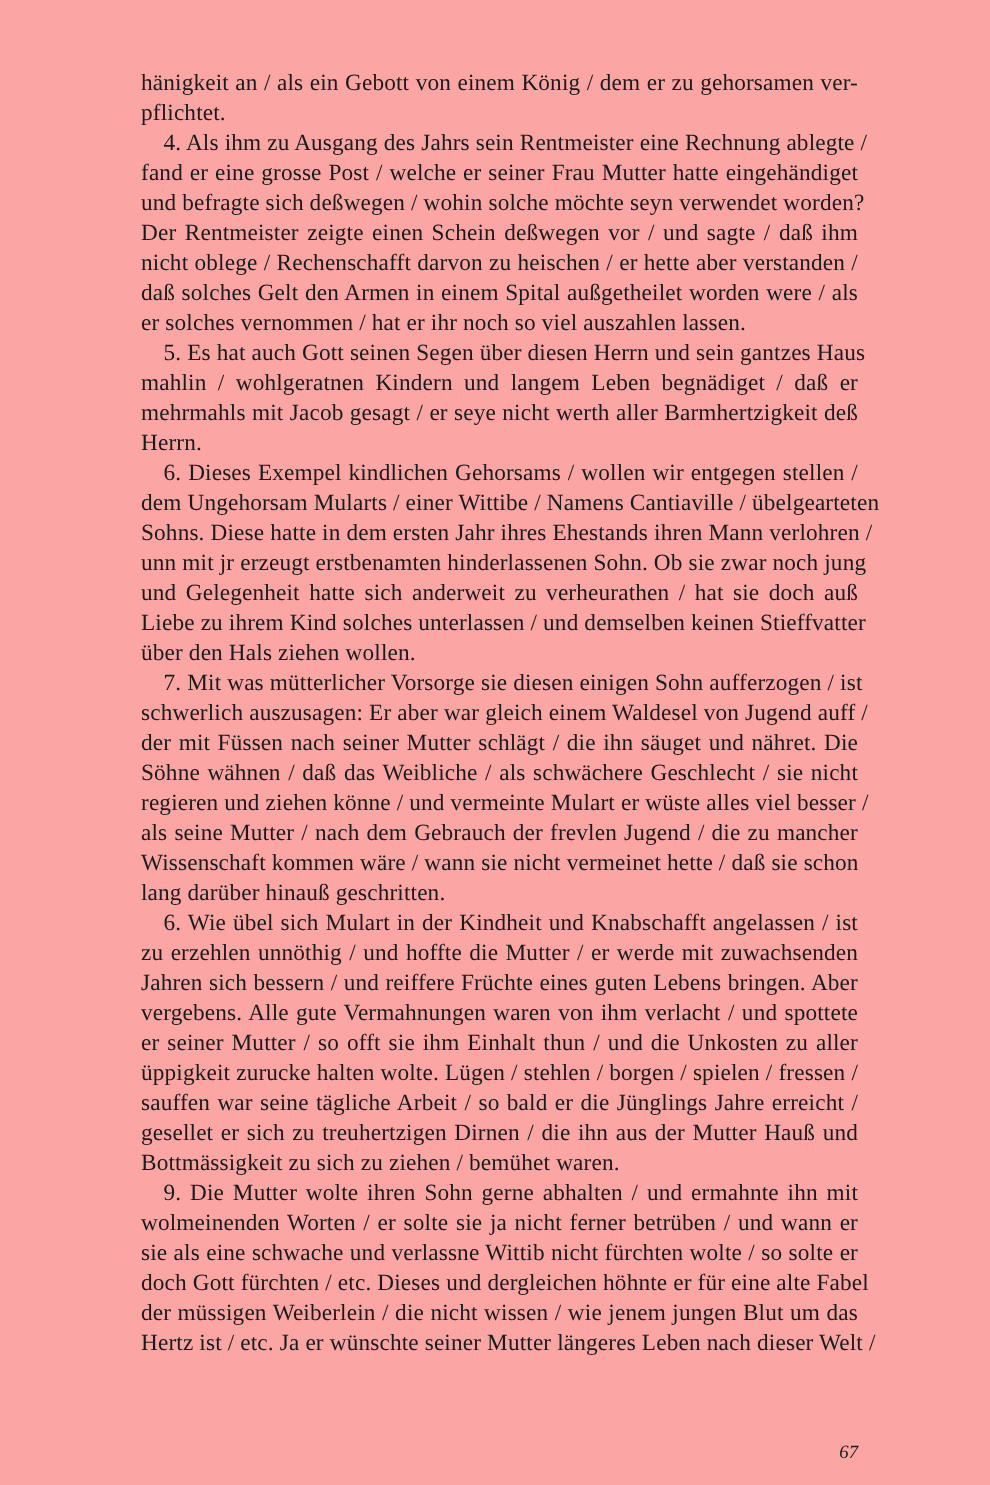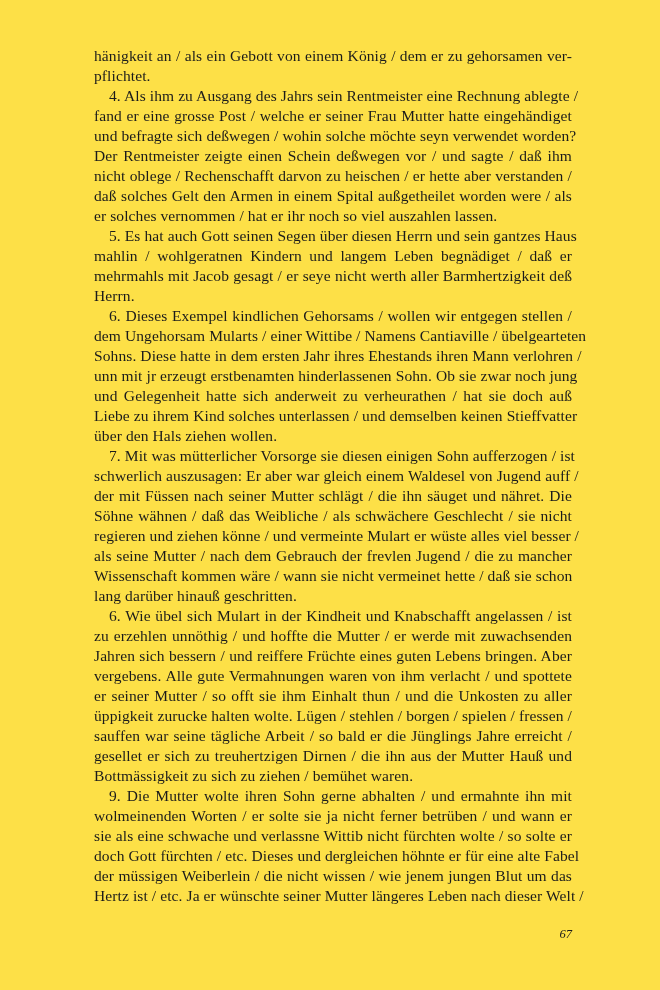--- a/index.html
+++ b/index.html
@@ -11,21 +11,21 @@
     height: 990px;
     background: #ffffff;
     font-family: "Liberation Serif", "DejaVu Serif", serif;
     color: #1b1b1b;
     position: relative;
     overflow: hidden;
   }
   .page {
     position: absolute;
     inset: 0;
-    background: #fde047;
+    background: #fca5a5;
   }
   .text-block {
     position: absolute;
     left: 94px;
     top: 46px;
     width: 478px;
   }
   .paragraph {
     margin: 0;
   }
@@ -42,21 +42,21 @@
   .line.last {
     text-align: right;
     text-align-last: left;
   }
   .line.indent {
     padding-left: 15px;
   }
   .page-number {
     position: absolute;
     right: 88px;
-    top: 927px;
+    top: 961px;
     font-size: 12.5px;
     font-style: italic;
     color: #1b1b1b;
   }
 </style>
 </head>
 <body>
 
 <div class="page">
   <div class="text-block">

